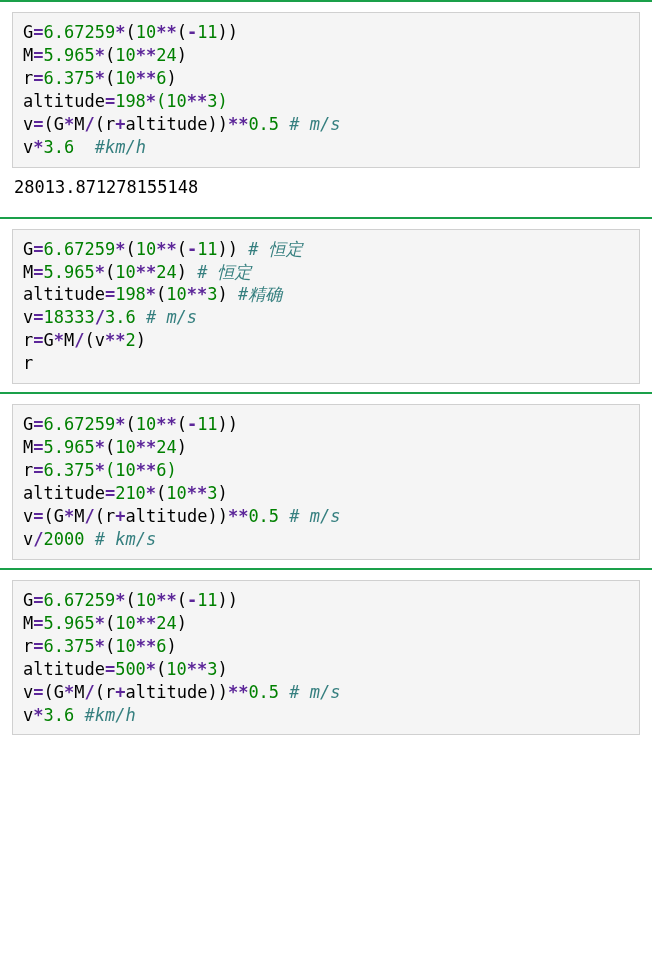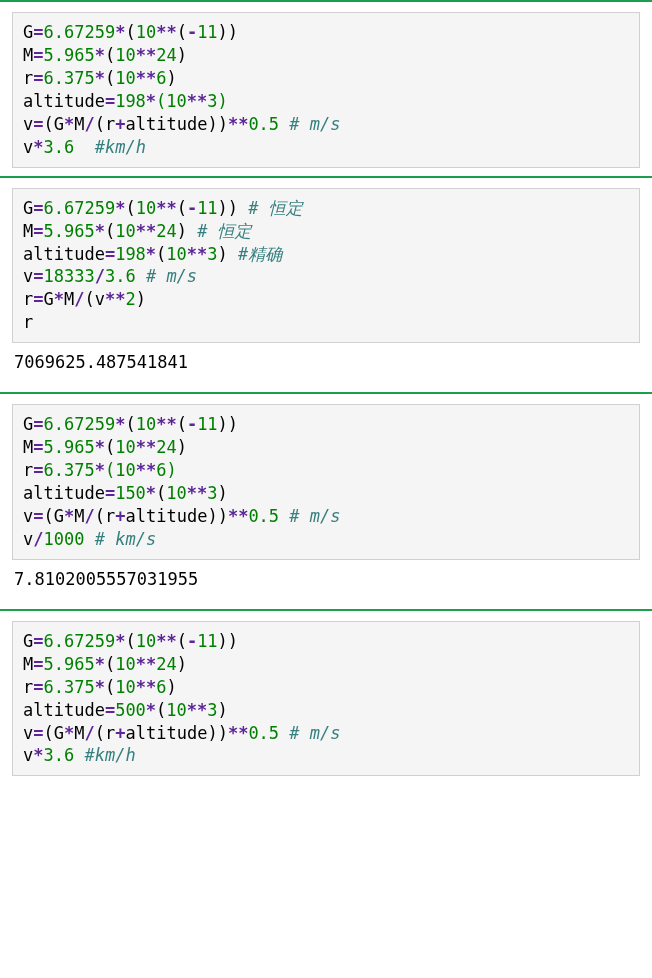--- a/index.html
+++ b/index.html
@@ -43,38 +43,37 @@
 <body>
 
 <div id="root">
     <div class="cell">
       <div class="code-block"><span class="tok-var">G</span><span class="tok-op">=</span><span class="tok-num">6.67259</span><span class="tok-op">*</span><span class="tok-pun">(</span><span class="tok-num">10</span><span class="tok-op">**</span><span class="tok-pun">(</span><span class="tok-op">-</span><span class="tok-num">11</span><span class="tok-pun">)</span><span class="tok-pun">)</span>
 <span class="tok-var">M</span><span class="tok-op">=</span><span class="tok-num">5.965</span><span class="tok-op">*</span><span class="tok-pun">(</span><span class="tok-num">10</span><span class="tok-op">**</span><span class="tok-num">24</span><span class="tok-pun">)</span>
 <span class="tok-var">r</span><span class="tok-op">=</span><span class="tok-num">6.375</span><span class="tok-op">*</span><span class="tok-pun">(</span><span class="tok-num">10</span><span class="tok-op">**</span><span class="tok-num">6</span><span class="tok-pun">)</span>
 <span class="tok-var">altitude</span><span class="tok-op">=</span><span class="tok-num">198</span><span class="tok-op">*</span><span class="tok-num">(</span><span class="tok-num">10</span><span class="tok-op">**</span><span class="tok-num">3</span><span class="tok-num">)</span>
 <span class="tok-var">v</span><span class="tok-op">=</span><span class="tok-pun">(</span><span class="tok-var">G</span><span class="tok-op">*</span><span class="tok-var">M</span><span class="tok-op">/</span><span class="tok-pun">(</span><span class="tok-var">r</span><span class="tok-op">+</span><span class="tok-var">altitude</span><span class="tok-pun">)</span><span class="tok-pun">)</span><span class="tok-op">**</span><span class="tok-num">0.5</span><span class="tok-var"> </span><span class="tok-com"># m/s</span>
 <span class="tok-var">v</span><span class="tok-op">*</span><span class="tok-num">3.6</span><span class="tok-var">  </span><span class="tok-com">#km/h</span></div>
+      <div class="output">28013.871278155148</div>
     </div>
     <div class="cell">
       <div class="code-block"><span class="tok-var">G</span><span class="tok-op">=</span><span class="tok-num">6.67259</span><span class="tok-op">*</span><span class="tok-pun">(</span><span class="tok-num">10</span><span class="tok-op">**</span><span class="tok-pun">(</span><span class="tok-op">-</span><span class="tok-num">11</span><span class="tok-pun">)</span><span class="tok-pun">)</span><span class="tok-var"> </span><span class="tok-com"># 恒定</span>
 <span class="tok-var">M</span><span class="tok-op">=</span><span class="tok-num">5.965</span><span class="tok-op">*</span><span class="tok-pun">(</span><span class="tok-num">10</span><span class="tok-op">**</span><span class="tok-num">24</span><span class="tok-pun">)</span><span class="tok-var"> </span><span class="tok-com"># 恒定</span>
 <span class="tok-var">altitude</span><span class="tok-op">=</span><span class="tok-num">198</span><span class="tok-op">*</span><span class="tok-pun">(</span><span class="tok-num">10</span><span class="tok-op">**</span><span class="tok-num">3</span><span class="tok-pun">)</span><span class="tok-var"> </span><span class="tok-com">#精确</span>
 <span class="tok-var">v</span><span class="tok-op">=</span><span class="tok-num">18333</span><span class="tok-op">/</span><span class="tok-num">3.6</span><span class="tok-var"> </span><span class="tok-com"># m/s</span>
 <span class="tok-var">r</span><span class="tok-op">=</span><span class="tok-var">G</span><span class="tok-op">*</span><span class="tok-var">M</span><span class="tok-op">/</span><span class="tok-pun">(</span><span class="tok-var">v</span><span class="tok-op">**</span><span class="tok-num">2</span><span class="tok-pun">)</span>
 <span class="tok-var">r</span></div>
-      <div class="output">7069625.487541841</div>
     </div>
     <div class="cell">
       <div class="code-block"><span class="tok-var">G</span><span class="tok-op">=</span><span class="tok-num">6.67259</span><span class="tok-op">*</span><span class="tok-pun">(</span><span class="tok-num">10</span><span class="tok-op">**</span><span class="tok-pun">(</span><span class="tok-op">-</span><span class="tok-num">11</span><span class="tok-pun">)</span><span class="tok-pun">)</span>
 <span class="tok-var">M</span><span class="tok-op">=</span><span class="tok-num">5.965</span><span class="tok-op">*</span><span class="tok-pun">(</span><span class="tok-num">10</span><span class="tok-op">**</span><span class="tok-num">24</span><span class="tok-pun">)</span>
 <span class="tok-var">r</span><span class="tok-op">=</span><span class="tok-num">6.375</span><span class="tok-op">*</span><span class="tok-num">(</span><span class="tok-num">10</span><span class="tok-op">**</span><span class="tok-num">6</span><span class="tok-num">)</span>
-<span class="tok-var">altitude</span><span class="tok-op">=</span><span class="tok-num">150</span><span class="tok-op">*</span><span class="tok-pun">(</span><span class="tok-num">10</span><span class="tok-op">**</span><span class="tok-num">3</span><span class="tok-pun">)</span>
+<span class="tok-var">altitude</span><span class="tok-op">=</span><span class="tok-num">210</span><span class="tok-op">*</span><span class="tok-pun">(</span><span class="tok-num">10</span><span class="tok-op">**</span><span class="tok-num">3</span><span class="tok-pun">)</span>
 <span class="tok-var">v</span><span class="tok-op">=</span><span class="tok-pun">(</span><span class="tok-var">G</span><span class="tok-op">*</span><span class="tok-var">M</span><span class="tok-op">/</span><span class="tok-pun">(</span><span class="tok-var">r</span><span class="tok-op">+</span><span class="tok-var">altitude</span><span class="tok-pun">)</span><span class="tok-pun">)</span><span class="tok-op">**</span><span class="tok-num">0.5</span><span class="tok-var"> </span><span class="tok-com"># m/s</span>
-<span class="tok-var">v</span><span class="tok-op">/</span><span class="tok-num">1000</span><span class="tok-var"> </span><span class="tok-com"># km/s</span></div>
-      <div class="output">7.8102005557031955</div>
+<span class="tok-var">v</span><span class="tok-op">/</span><span class="tok-num">2000</span><span class="tok-var"> </span><span class="tok-com"># km/s</span></div>
     </div>
     <div class="cell">
       <div class="code-block"><span class="tok-var">G</span><span class="tok-op">=</span><span class="tok-num">6.67259</span><span class="tok-op">*</span><span class="tok-pun">(</span><span class="tok-num">10</span><span class="tok-op">**</span><span class="tok-pun">(</span><span class="tok-op">-</span><span class="tok-num">11</span><span class="tok-pun">)</span><span class="tok-pun">)</span>
 <span class="tok-var">M</span><span class="tok-op">=</span><span class="tok-num">5.965</span><span class="tok-op">*</span><span class="tok-pun">(</span><span class="tok-num">10</span><span class="tok-op">**</span><span class="tok-num">24</span><span class="tok-pun">)</span>
 <span class="tok-var">r</span><span class="tok-op">=</span><span class="tok-num">6.375</span><span class="tok-op">*</span><span class="tok-pun">(</span><span class="tok-num">10</span><span class="tok-op">**</span><span class="tok-num">6</span><span class="tok-pun">)</span>
 <span class="tok-var">altitude</span><span class="tok-op">=</span><span class="tok-num">500</span><span class="tok-op">*</span><span class="tok-pun">(</span><span class="tok-num">10</span><span class="tok-op">**</span><span class="tok-num">3</span><span class="tok-pun">)</span>
 <span class="tok-var">v</span><span class="tok-op">=</span><span class="tok-pun">(</span><span class="tok-var">G</span><span class="tok-op">*</span><span class="tok-var">M</span><span class="tok-op">/</span><span class="tok-pun">(</span><span class="tok-var">r</span><span class="tok-op">+</span><span class="tok-var">altitude</span><span class="tok-pun">)</span><span class="tok-pun">)</span><span class="tok-op">**</span><span class="tok-num">0.5</span><span class="tok-var"> </span><span class="tok-com"># m/s</span>
 <span class="tok-var">v</span><span class="tok-op">*</span><span class="tok-num">3.6</span><span class="tok-var"> </span><span class="tok-com">#km/h</span></div>
     </div>
   </div>

